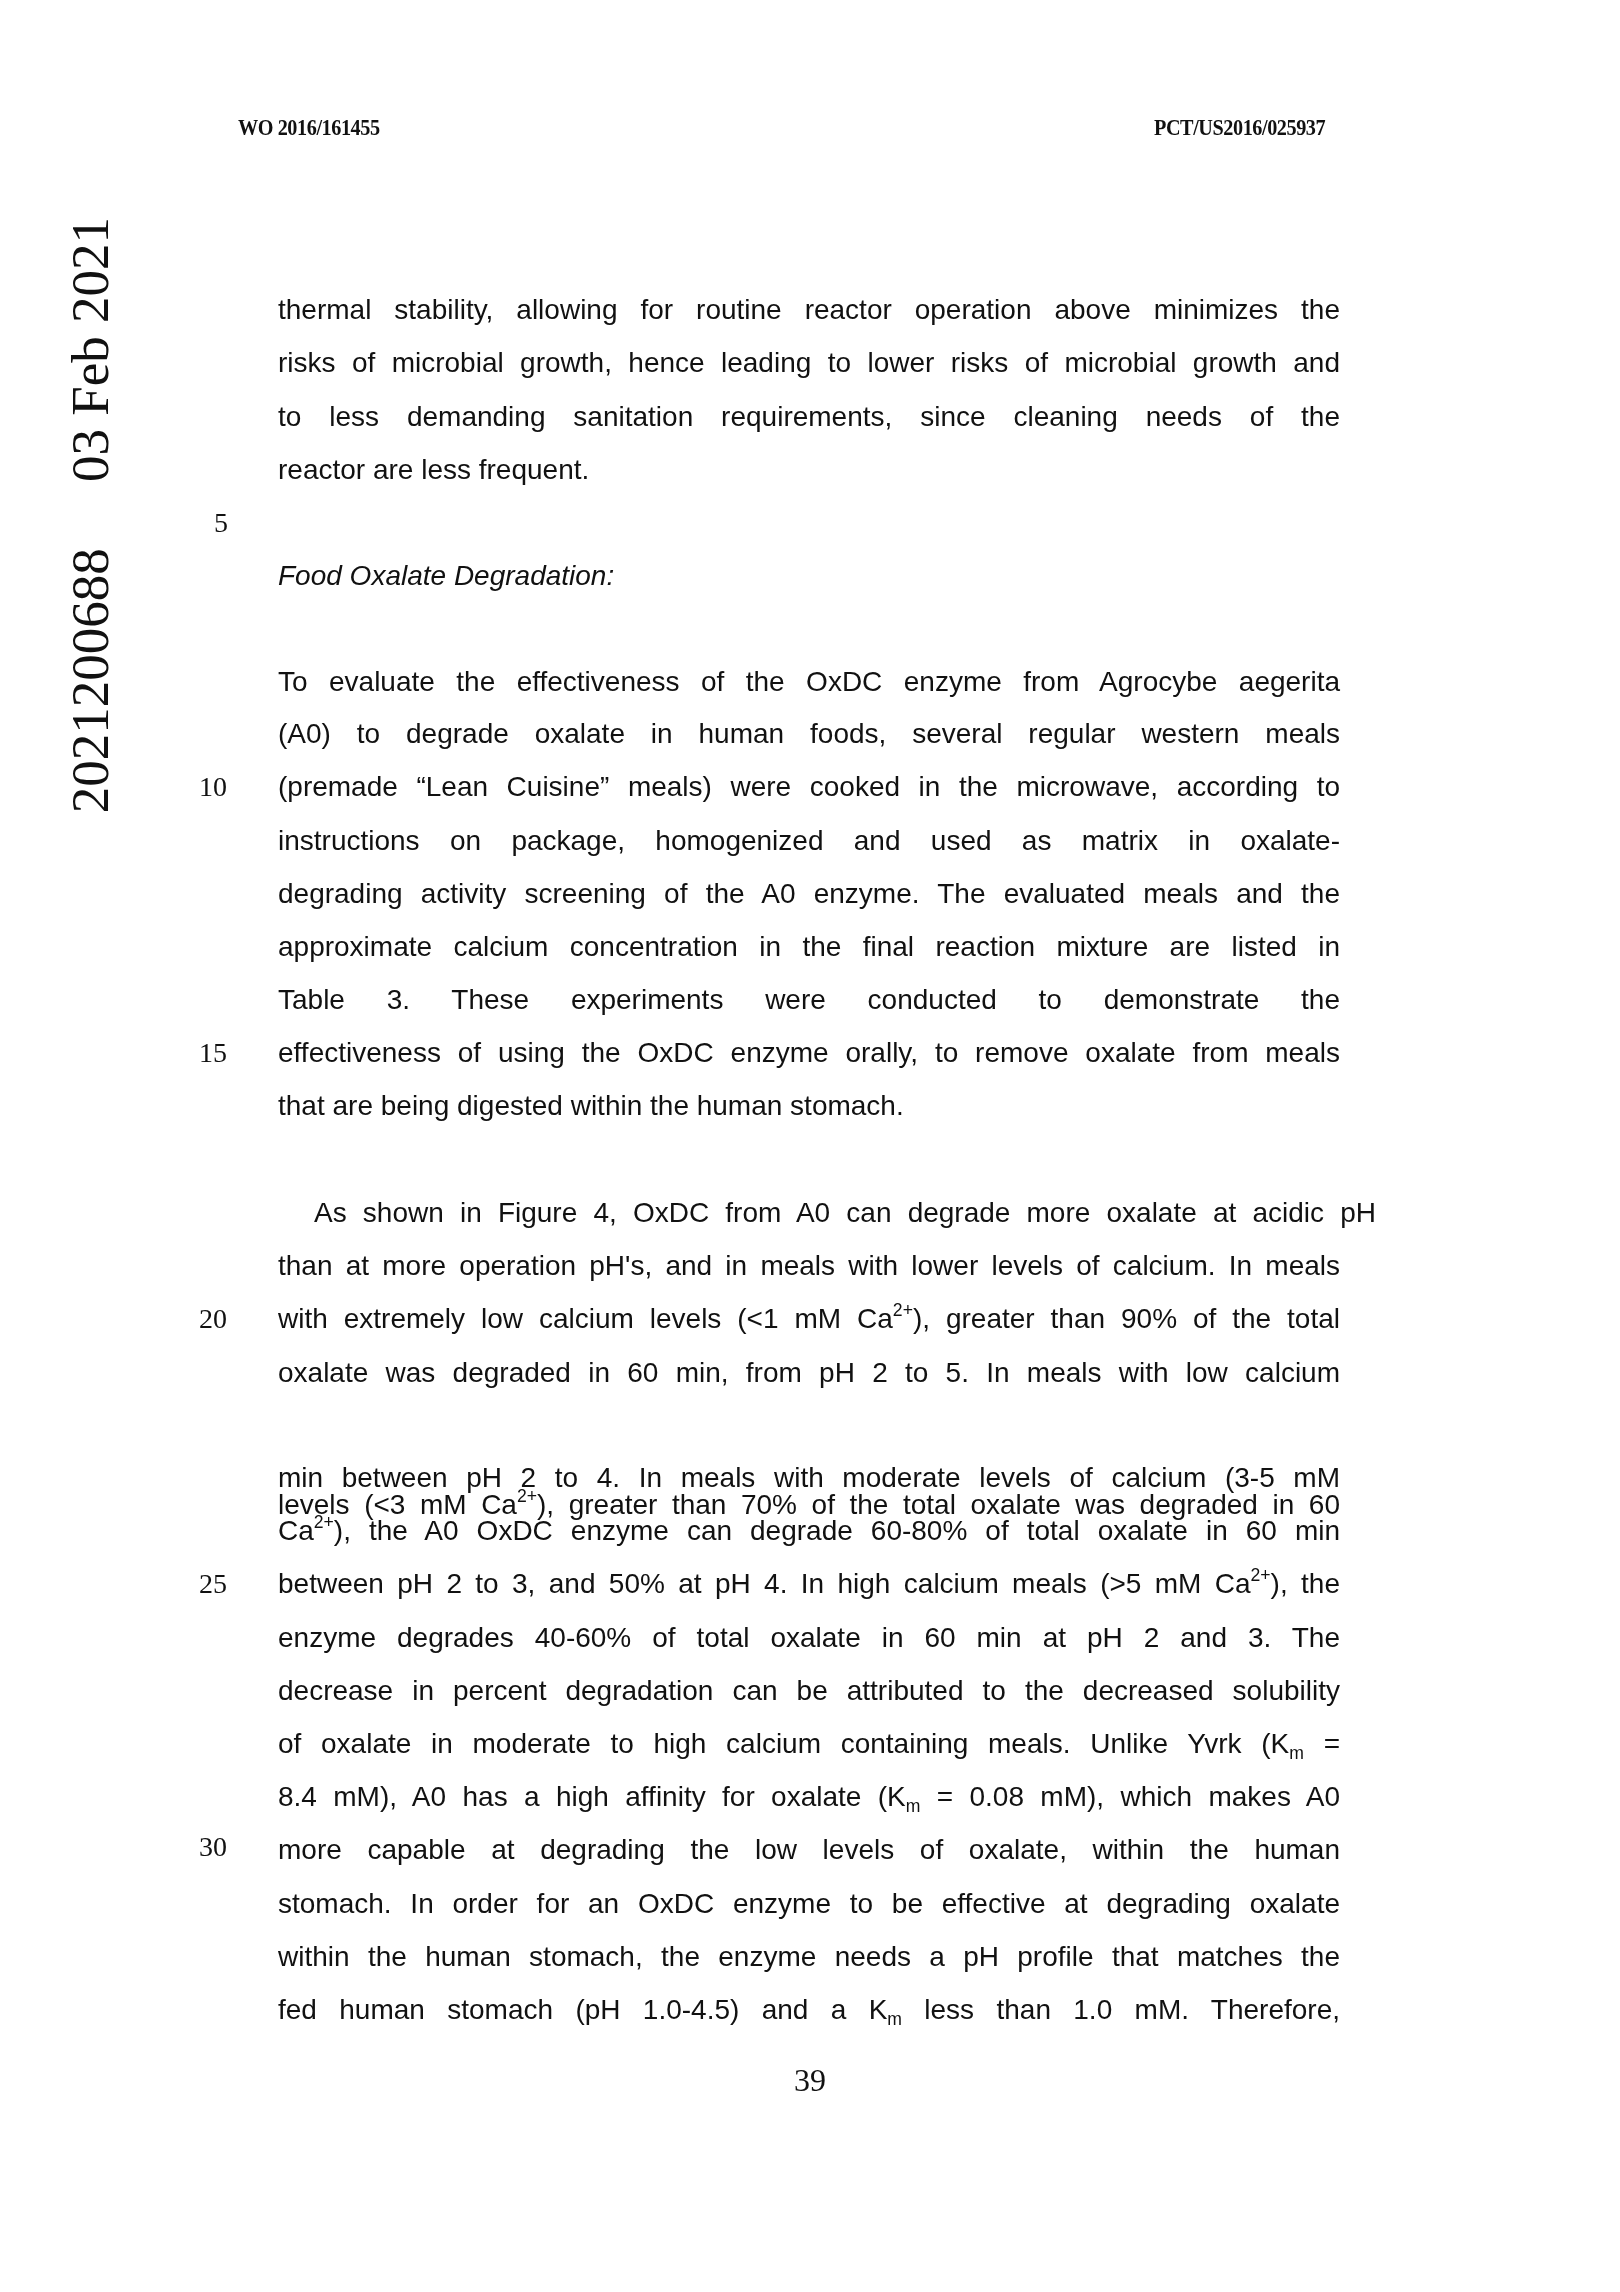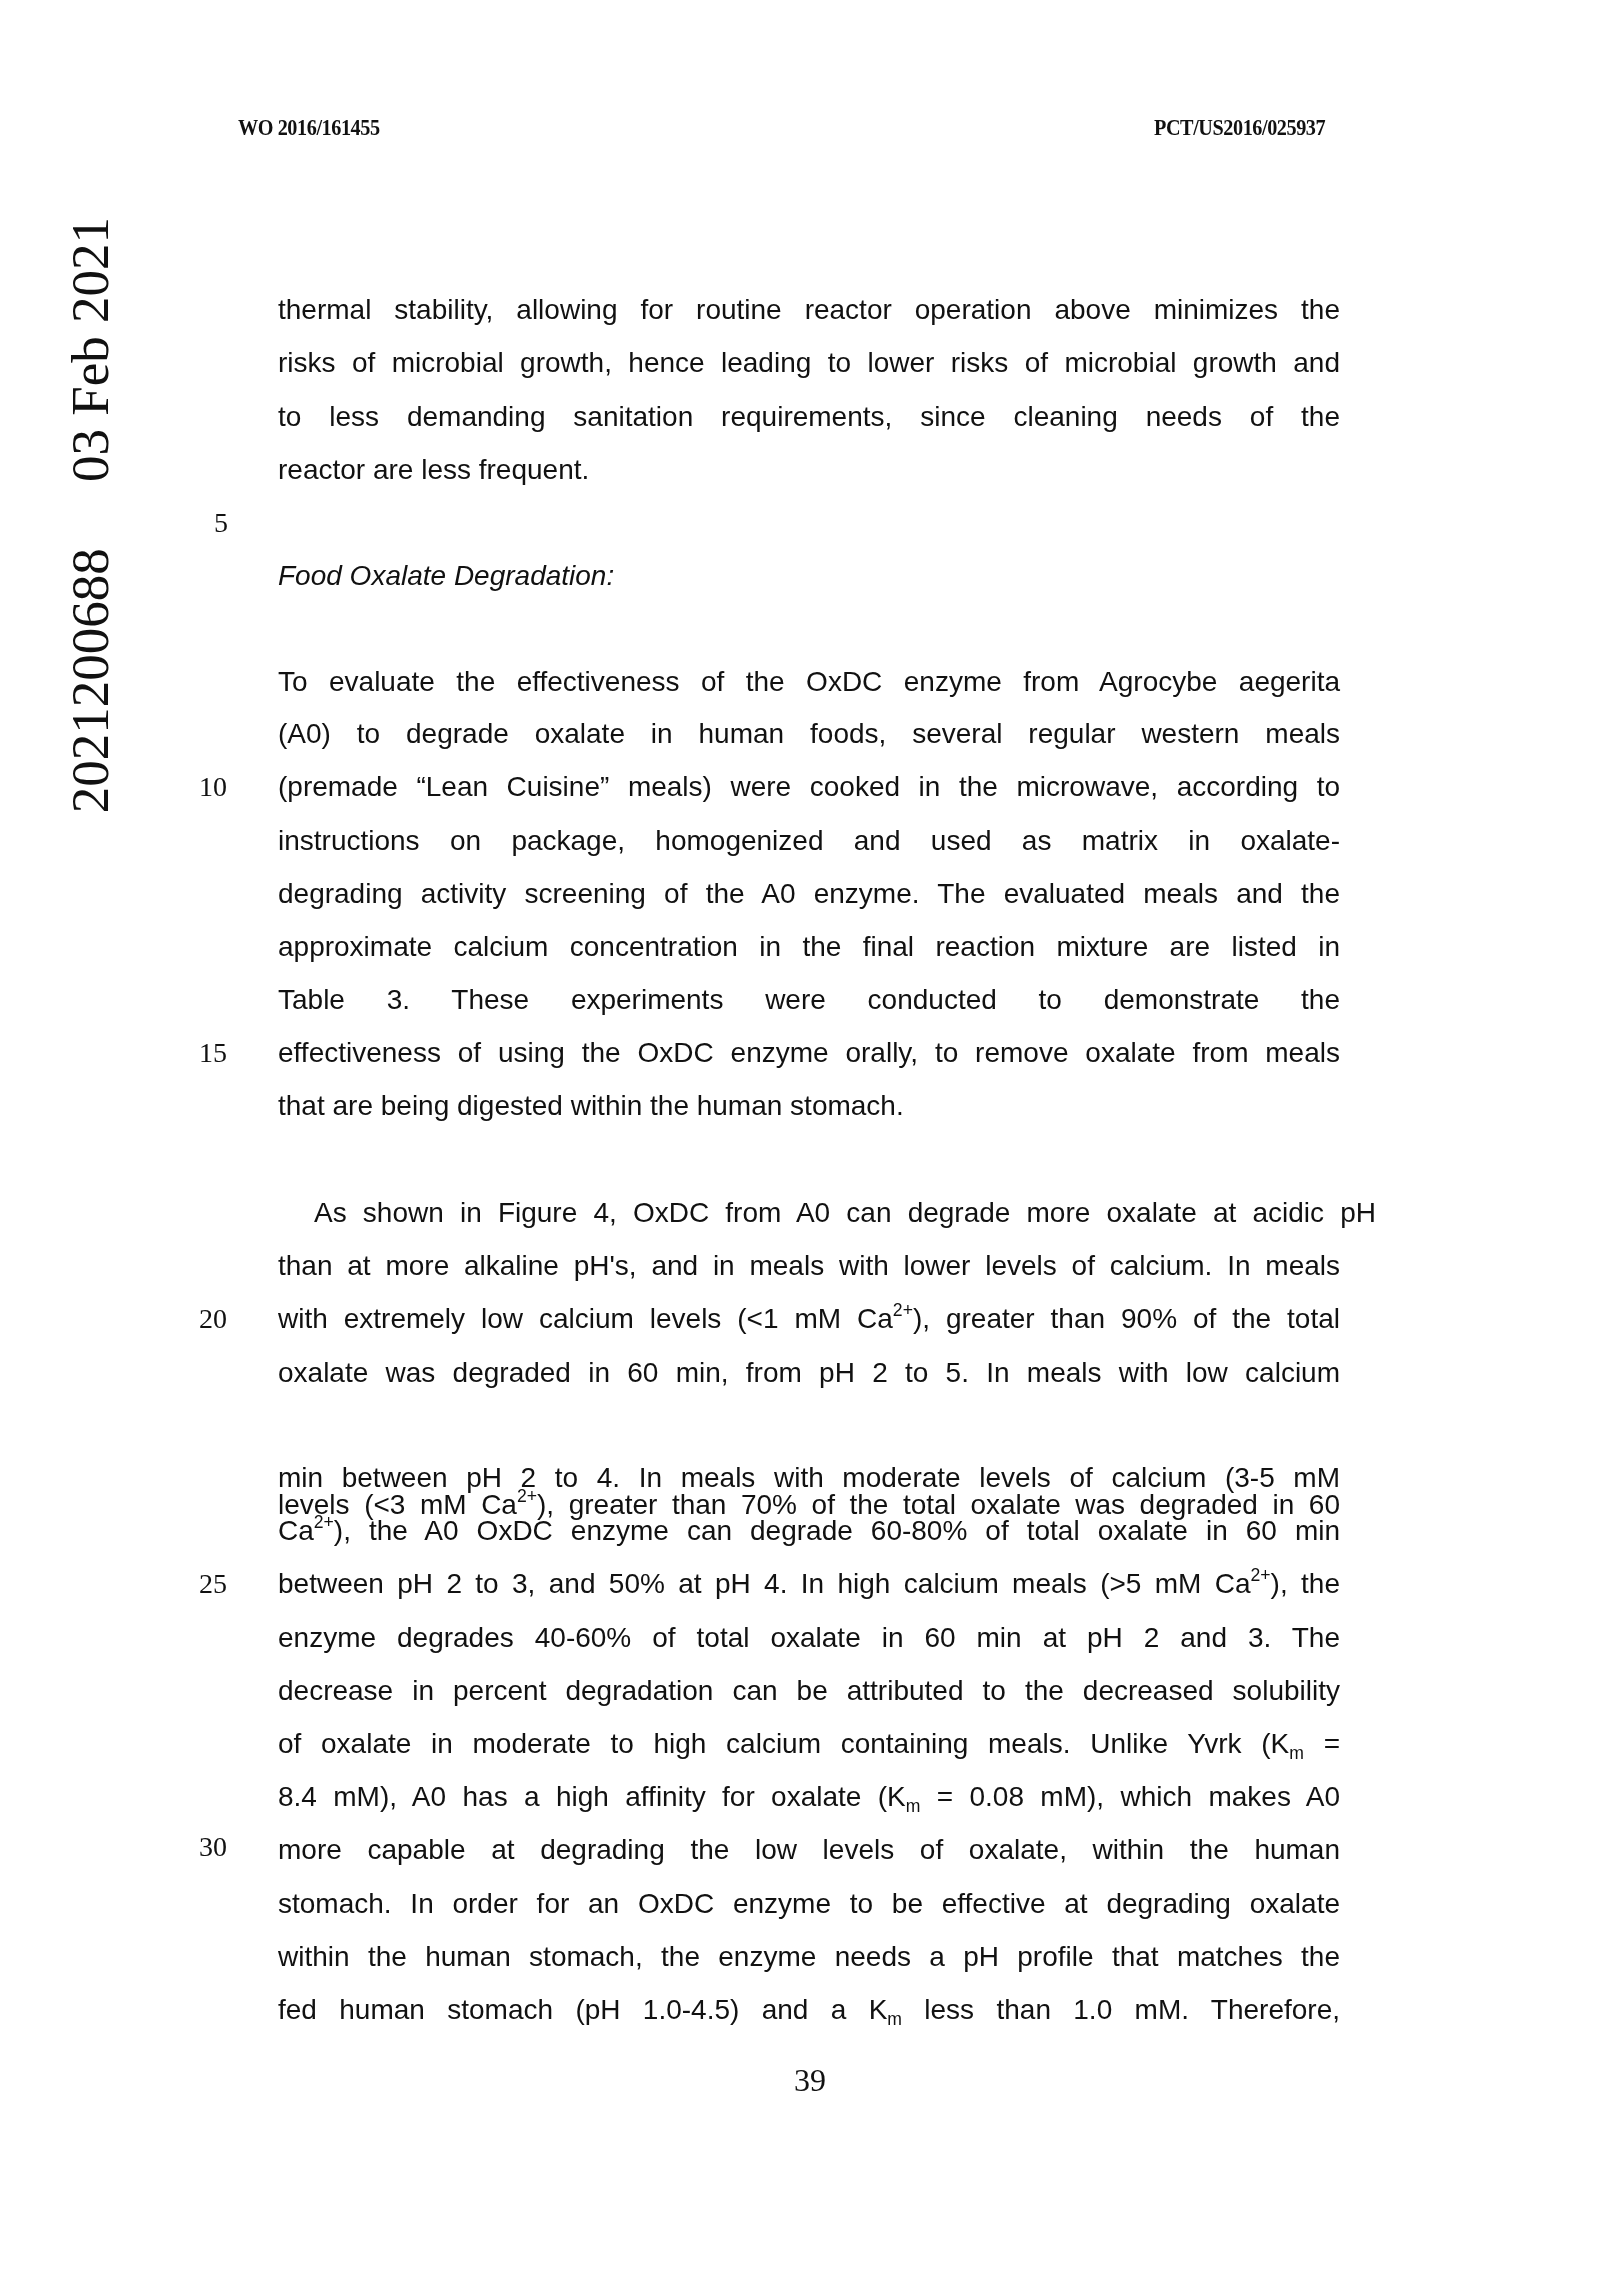--- a/index.html
+++ b/index.html
@@ -45,21 +45,21 @@
   <div class="line j" style="top:983px">Table 3.  These experiments were conducted to demonstrate the</div>
   <div class="line j" style="top:1036px">effectiveness of using the OxDC enzyme orally, to remove oxalate from meals</div>
   <div class="line" style="top:1089px">that are being digested within the human stomach.</div>
 </div>
 
 <div class="lnum" style="top:770px">10</div>
 <div class="lnum" style="top:1036px">15</div>
 
 <div id="results">
     <div class="line j" style="top: 1196px; margin-left: 36px;"><span>As shown in Figure 4, OxDC from A0 can degrade more oxalate at acidic pH</span></div>
-    <div class="line j" style="top: 1249px;"><span>than at more alkaline pH's, and in meals with lower levels of calcium. In meals</span></div>
+    <div class="line j" style="top: 1249px;"><span>than at more operation pH's, and in meals with lower levels of calcium. In meals</span></div>
     <div class="line j" style="top: 1302px;"><span>with extremely low calcium levels (&lt;1 mM Ca</span><sup>2+</sup><span>), greater than 90% of the total</span></div>
     <div class="line j" style="top: 1356px;"><span>oxalate was degraded in 60 min, from pH 2 to 5. In meals with low calcium</span></div>
     <div class="line j" style="top: 1488px;"><span>levels (&lt;3 mM Ca</span><sup>2+</sup><span>), greater than 70% of the total oxalate was degraded in 60</span></div>
     <div class="line j" style="top: 1461px;"><span>min between pH 2 to 4. In meals with moderate levels of calcium (3-5 mM</span></div>
     <div class="line j" style="top: 1514px;"><span>Ca</span><sup>2+</sup><span>), the A0 OxDC enzyme can degrade 60-80% of total oxalate in 60 min</span></div>
     <div class="line j" style="top: 1567px;"><span>between pH 2 to 3, and 50% at pH 4. In high calcium meals (&gt;5 mM Ca</span><sup>2+</sup><span>), the</span></div>
     <div class="line j" style="top: 1621px;"><span>enzyme degrades 40-60% of total oxalate in 60 min at pH 2 and 3. The</span></div>
     <div class="line j" style="top: 1674px;"><span>decrease in percent degradation can be attributed to the decreased solubility</span></div>
     <div class="line j" style="top: 1727px;"><span>of oxalate in moderate to high calcium containing meals.  Unlike Yvrk (K</span><sub>m</sub><span> =</span></div>
     <div class="line j" style="top: 1780px;"><span>8.4 mM), A0 has a high affinity for oxalate (K</span><sub>m</sub><span> = 0.08 mM), which makes A0</span></div>

